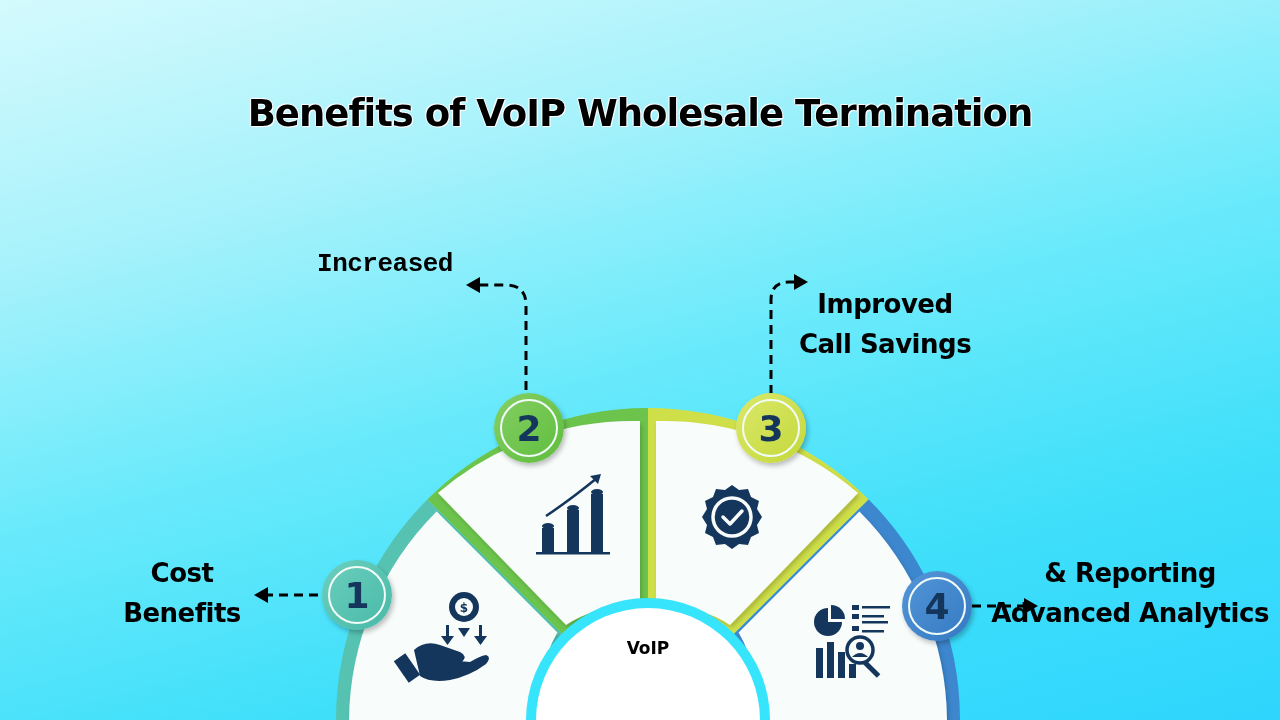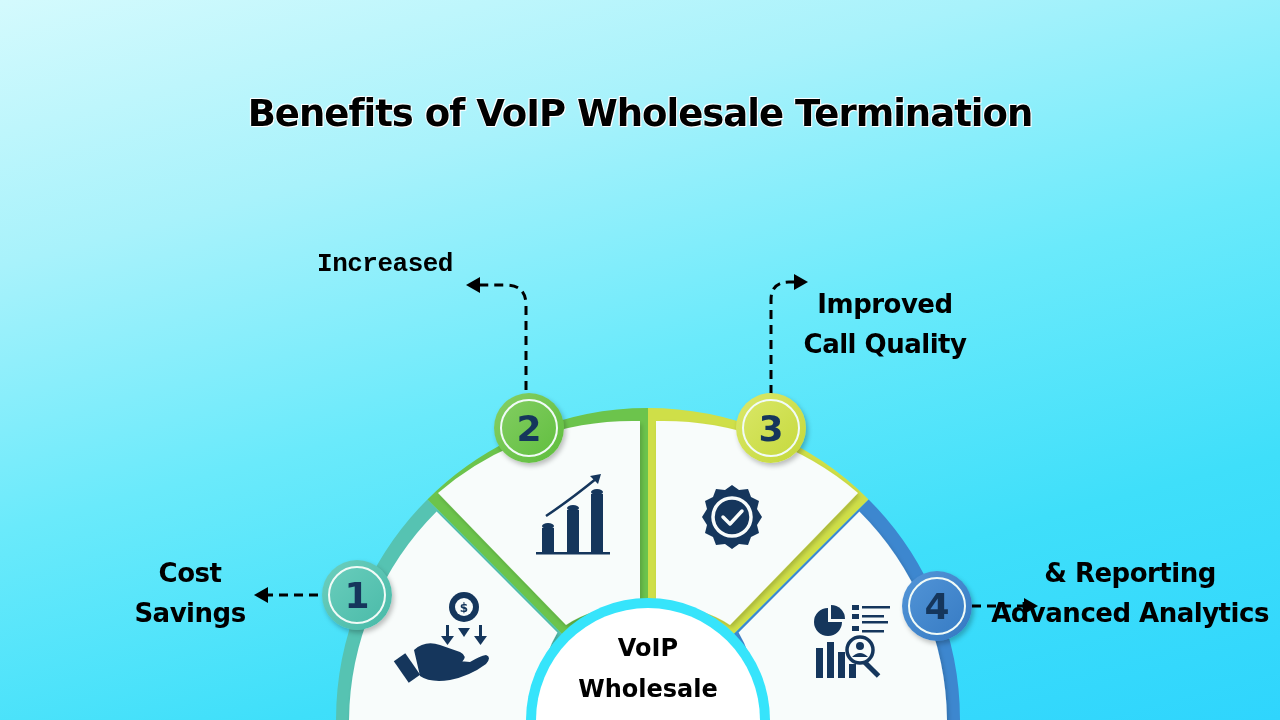--- a/index.html
+++ b/index.html
@@ -14,21 +14,21 @@
       letter-spacing: -1px; color: #000000;
       text-shadow: 0 0 2px #fff, 0 0 2px #fff, 1px 1px 0 #fff, -1px -1px 0 #fff;
     }
     .label {
       position: absolute; font-family: "DejaVu Sans", sans-serif; font-weight: bold;
       font-size: 26px; line-height: 40px; color: #000; text-align: center; letter-spacing: -0.5px;
     }
     svg.diagram { position: absolute; left: 0; top: 0; }
     .center-text {
       position: absolute; left: 548px; top: 628px; width: 200px; text-align: center;
-      font-family: "DejaVu Sans", sans-serif; font-weight: bold; font-size: 24px; line-height: 41px; color: #000;
+      font-family: "DejaVu Sans", sans-serif; font-weight: bold; font-size: 17px; line-height: 41px; color: #000;
     }
     .badge {
       position: absolute; width: 70px; height: 70px; border-radius: 50%;
       box-shadow: 2px 3px 5px rgba(0,0,0,0.25);
       display: flex; align-items: center; justify-content: center;
     }
     .badge .ring {
       width: 58px; height: 58px; border-radius: 50%; border: 2px solid #f1fbf7;
       display: flex; align-items: center; justify-content: center; box-sizing: border-box;
     }
@@ -157,32 +157,31 @@
   <div class="ring">
       <span class="num">3</span>
     </div>
 </div>
 <div class="badge" style="left:902px; top:571px; background:linear-gradient(135deg,#5496d8,#3479c2);">
   <div class="ring">
       <span class="num">4</span>
     </div>
 </div>
 
-<div class="label" style="left:110px; top:553px; width:160px;">
+<div class="label" style="left:102px; top:553px; width:160px;">
   <div>Cost</div>
-  <div>Savings</div>
+  <div>Benefits</div>
 </div>
 <div class="label" style="left:290px; top:244px; width:190px;font-family:Liberation Mono, monospace;">
   <div>Increased</div>
 </div>
 <div class="label" style="left:785px; top:244px; width:200px;margin-top:40px;">
   <div>Improved</div>
-  <div>Call Quality</div>
+  <div>Call Savings</div>
 </div>
 <div class="label" style="left:982px; top:553px; width:296px;">
   <div>&amp; Reporting</div>
   <div>Advanced Analytics</div>
 </div>
 
 <div class="center-text">
   <div>VoIP</div>
-  <div>Wholesale</div>
 </div>
 
 </body></html>

